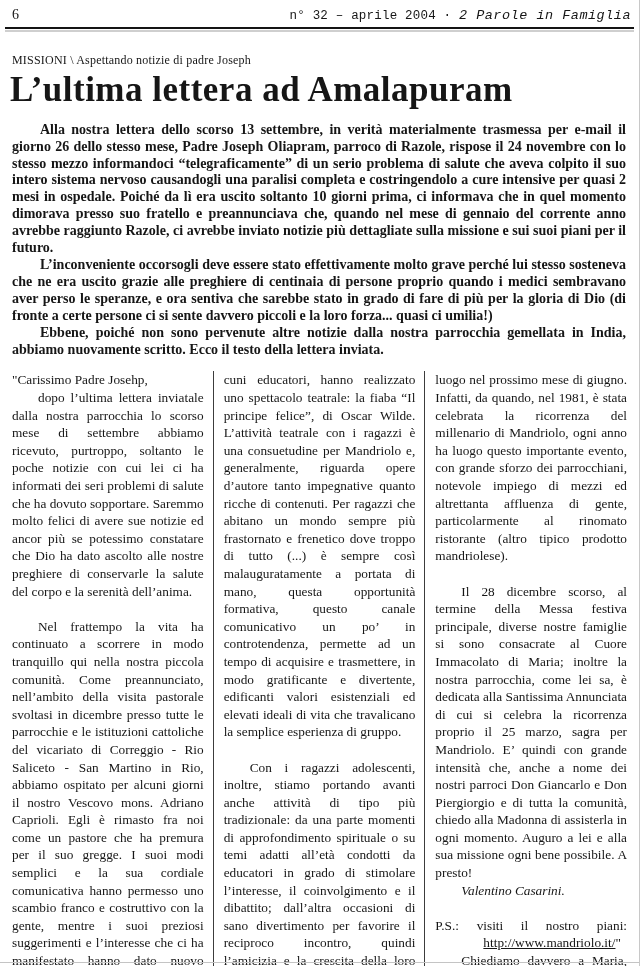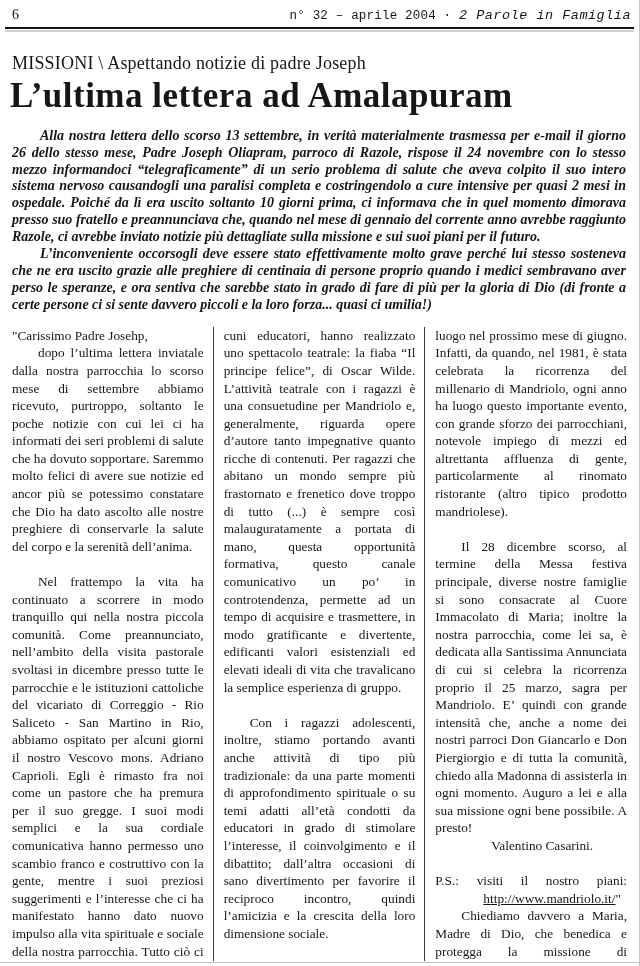--- a/index.html
+++ b/index.html
@@ -25,42 +25,41 @@
     font-size: 13.5px;
     letter-spacing: 0.5px;
   }
   .header-rule {
     height: 2px; background: #141414;
     margin: 4px 5px 0 5px;
     box-shadow: 0 3px 0 #cfcfcf;
   }
   .kicker {
     margin: 24px 12px 0 12px;
-    font-size: 18px;
+    font-size: 12px;
     letter-spacing: 0.2px;
   }
   .article-title {
     margin: 4px 10px 0 10px;
     font-size: 35px;
     font-weight: 700;
     letter-spacing: 0.5px;
     line-height: 1.05;
   }
   .intro {
     margin: 13px 13px 0 12px;
   }
   .intro p {
     margin: 0;
     font-weight: bold;
     font-size: 14px;
     line-height: 16.9px;
     text-align: justify;
     text-indent: 28px;
     hyphens: auto;
-    font-style: italic;
   }
   .letter-columns {
     display: flex;
     margin: 13px 10px 0 12px;
     height: 634px;
     overflow: hidden;
   }
   .col {
     flex: 1 1 0;
     font-size: 13.3px;
@@ -68,21 +67,21 @@
     text-align: justify;
     hyphens: auto;
     overflow: hidden;
   }
   .col-1 { padding-right: 9px; }
   .col-2, .col-3 { border-left: 1px solid #3c3c3c; padding-left: 10px; padding-right: 9px; }
   .col-3 { padding-right: 2px; }
   .col p { margin: 0; text-indent: 26px; }
   .col p.no-indent { text-indent: 0; }
   .col p.gap { margin-top: 17.6px; }
-  .signature { text-align: center; margin-top: 17.6px; padding-right: 4px; text-indent: 0; }
+  .signature { text-align: left; margin-top: 17.6px; padding-right: 4px; text-indent: 0; font-style: italic; }
   .url { text-decoration: underline; margin-left: 48px; }
   .bottom-rule {
     position: absolute; left: 0; right: 0; bottom: 3px;
     height: 1px; background: #c4c4c4;
   }
 </style>
 </head>
 <body>
 
 <header class="page-header">
@@ -92,20 +91,21 @@
 
 <div class="header-rule"></div>
 
 <div class="kicker">MISSIONI \ Aspettando notizie di padre Joseph</div>
 
 <h1 class="article-title">L’ultima lettera ad Amalapuram</h1>
 
 <section class="intro">
   <p>Alla nostra lettera dello scorso 13 settembre, in verità materialmente trasmessa per e-mail il giorno 26 dello stesso mese, Padre Joseph Oliapram, parroco di Razole, rispose il 24 novembre con lo stesso mezzo informandoci “telegraficamente” di un serio problema di salute che aveva colpito il suo intero sistema nervoso causandogli una paralisi completa e costringendolo a cure intensive per quasi 2 mesi in ospedale. Poiché da lì era uscito soltanto 10 giorni prima, ci informava che in quel momento dimorava presso suo fratello e preannunciava che, quando nel mese di gennaio del corrente anno avrebbe raggiunto Razole, ci avrebbe inviato notizie più dettagliate sulla missione e sui suoi piani per il futuro.</p>
   <p>L’inconveniente occorsogli deve essere stato effettivamente molto grave perché lui stesso sosteneva che ne era uscito grazie alle preghiere di centinaia di persone proprio quando i medici sembravano aver perso le speranze, e ora sentiva che sarebbe stato in grado di fare di più per la gloria di Dio (di fronte a certe persone ci si sente davvero piccoli e la loro forza... quasi ci umilia!)</p>
+  <p>Ebbene, poiché non sono pervenute altre notizie dalla nostra parrocchia gemellata in India, abbiamo nuovamente scritto. Ecco il testo della lettera inviata.</p>
 </section>
 
 <section class="letter-columns">
   <div class="col col-1">
     <p class="no-indent">"Carissimo Padre Josehp,</p>
     <p>dopo l’ultima lettera inviatale dalla nostra parrocchia lo scorso mese di settembre abbiamo ricevuto, purtroppo, soltanto le poche notizie con cui lei ci ha informati dei seri problemi di salute che ha dovuto sopportare. Saremmo molto felici di avere sue notizie ed ancor più se potessimo constatare che Dio ha dato ascolto alle nostre preghiere di conservarle la salute del corpo e la serenità dell’anima.</p>
     <p class="gap">Nel frattempo la vita ha continuato a scorrere in modo tranquillo qui nella nostra piccola comunità. Come preannunciato, nell’ambito della visita pastorale svoltasi in dicembre presso tutte le parrocchie e le istituzioni cattoliche del vicariato di Correggio - Rio Saliceto - San Martino in Rio, abbiamo ospitato per alcuni giorni il nostro Vescovo mons. Adriano Caprioli. Egli è rimasto fra noi come un pastore che ha premura per il suo gregge. I suoi modi semplici e la sua cordiale comunicativa hanno permesso uno scambio franco e costruttivo con la gente, mentre i suoi preziosi suggerimenti e l’interesse che ci ha manifestato hanno dato nuovo impulso alla vita spirituale e sociale della nostra parrocchia. Tutto ciò ci hanno fatto sentire... meno soli.</p>
 
   </div>
   <div class="col col-2">

